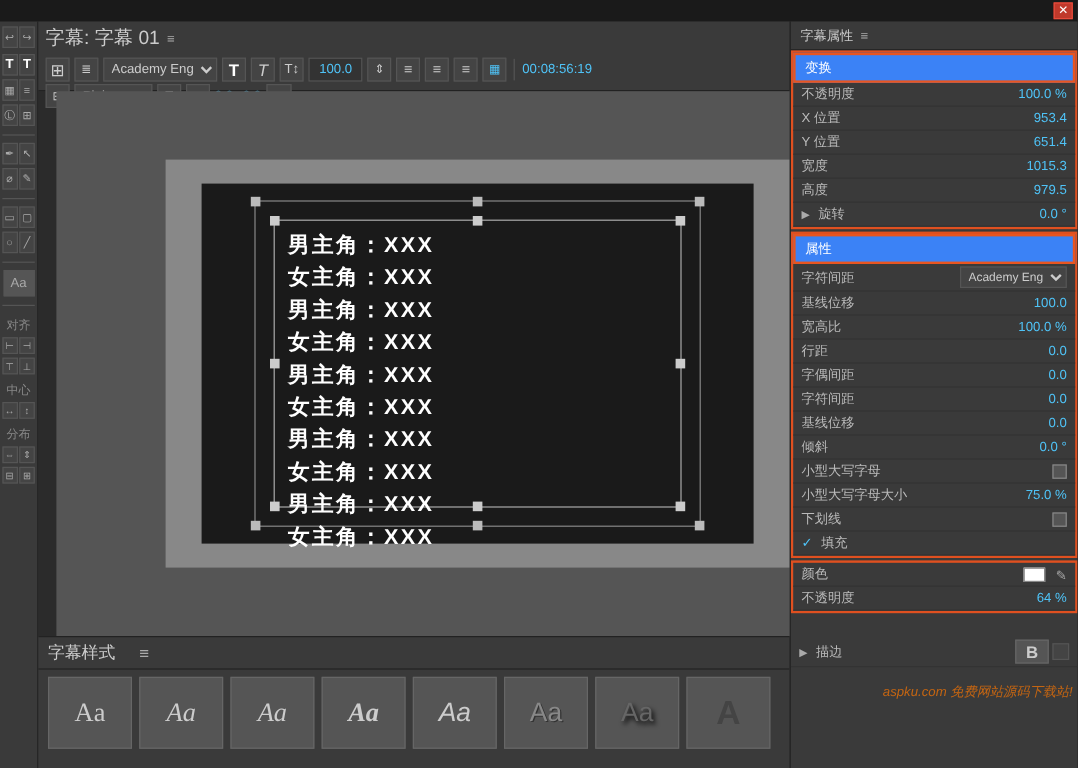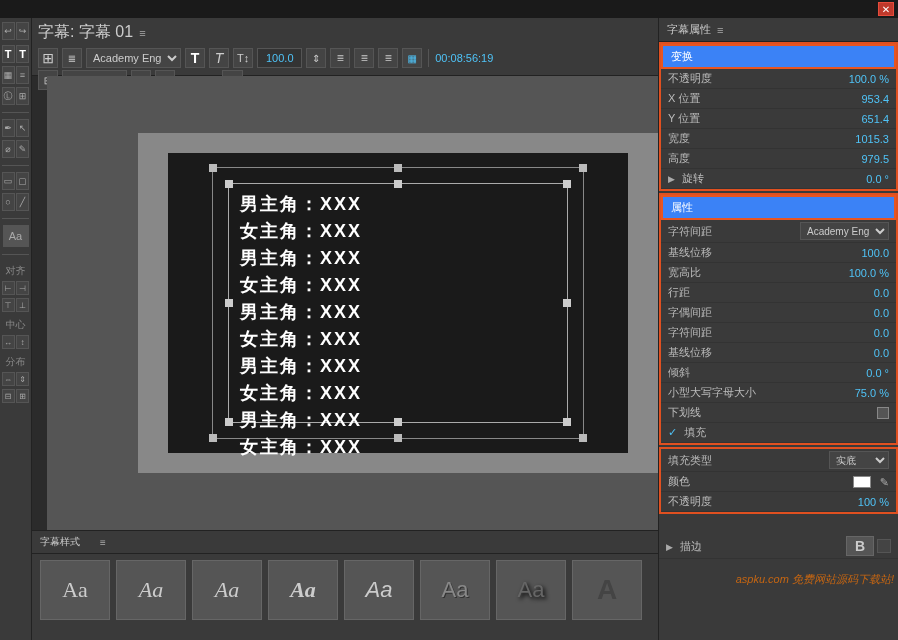--- a/index.html
+++ b/index.html
@@ -175,21 +175,21 @@
     .bottom-area {
       height: 110px;
       background: #3a3a3a;
       border-top: 1px solid #222;
     }
     .bottom-title {
       display: flex;
       align-items: center;
       gap: 20px;
       padding: 4px 8px;
-      font-size: 10px;
+      font-size: 14px;
       color: #ccc;
       border-bottom: 1px solid #222;
     }
     .styles-row {
       display: flex;
       gap: 6px;
       padding: 6px 8px;
       overflow-x: auto;
     }
     .style-item {
@@ -564,52 +564,50 @@
       </div>
       <div class="prop-row">
         <span class="prop-label">基线位移</span>
         <span class="prop-value">0.0</span>
       </div>
       <div class="prop-row">
         <span class="prop-label">倾斜</span>
         <span class="prop-value">0.0 °</span>
       </div>
       <div class="prop-row">
+        <span class="prop-label">小型大写字母</span>
+        <span class="checkbox-mini"></span>
+      </div>
+      <div class="prop-row">
         <span class="prop-label">小型大写字母大小</span>
         <span class="prop-value">75.0 %</span>
       </div>
       <div class="prop-row">
         <span class="prop-label">下划线</span>
         <span class="checkbox-mini"></span>
       </div>
       <div class="prop-row">
         <span class="prop-label">
           <span style="color:#4fc3f7;margin-right:4px;">✓</span>
           <span>填充</span>
         </span>
       </div>
     </div>
 
     <div class="sub-section">
-      <div class="prop-row">
-        <span class="prop-label">填充类型</span>
-        <select class="select-mini">
-          <option>实底</option>
-        </select>
-      </div>
       <div class="prop-row">
         <span class="prop-label">颜色</span>
         <span>
           <span class="color-box"></span>
           <span class="pencil-icon">✎</span>
         </span>
       </div>
       <div class="prop-row">
         <span class="prop-label">不透明度</span>
-        <span class="prop-value">100 %</span>
+        <span class="prop-value">64 %</span>
       </div>
     </div>
 
     <div class="prop-row" style="margin-top:20px;">
       <span class="prop-label">
         <span class="expand-arrow">▶</span>
         <span>描边</span>
       </span>
       <div style="display:flex;align-items:center;gap:3px;">
         <div style="width:28px;height:20px;background:#555;border:1px solid #666;display:flex;align-items:center;justify-content:center;font-size:14px;font-weight:bold;color:#ccc;">B</div>

